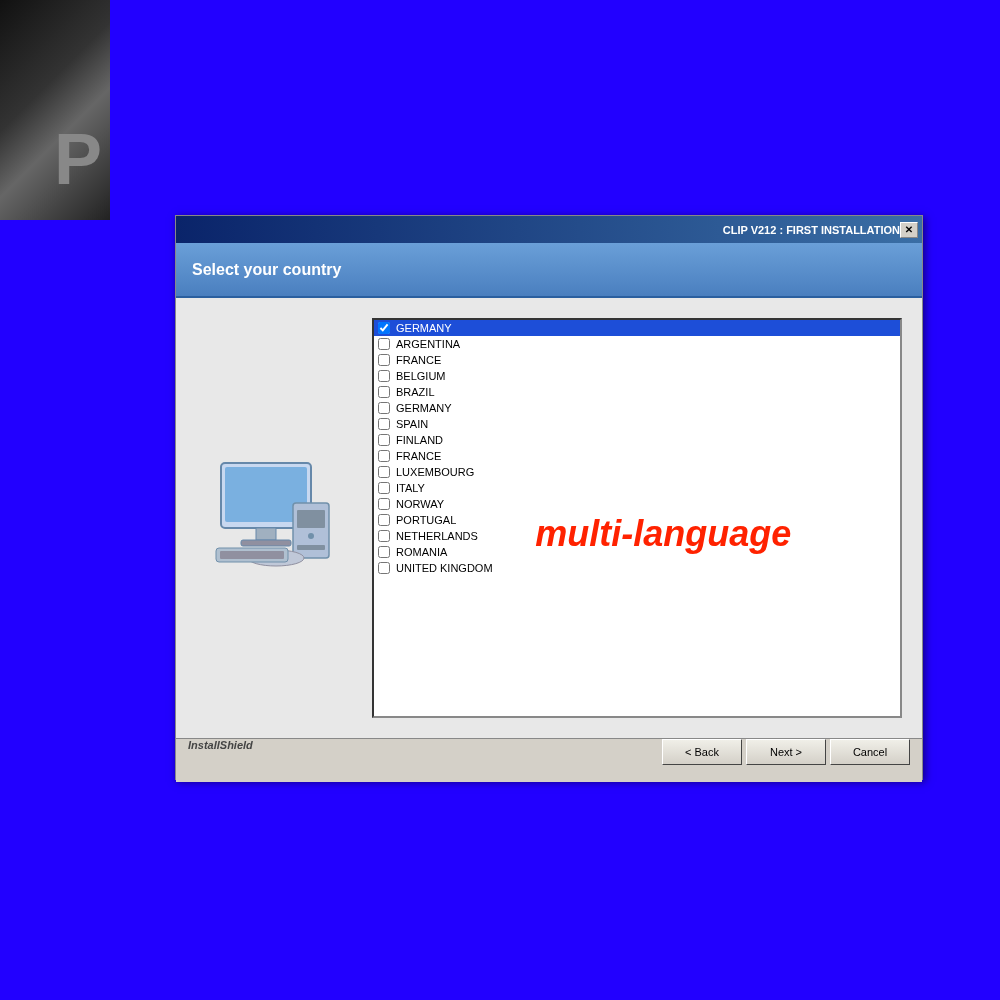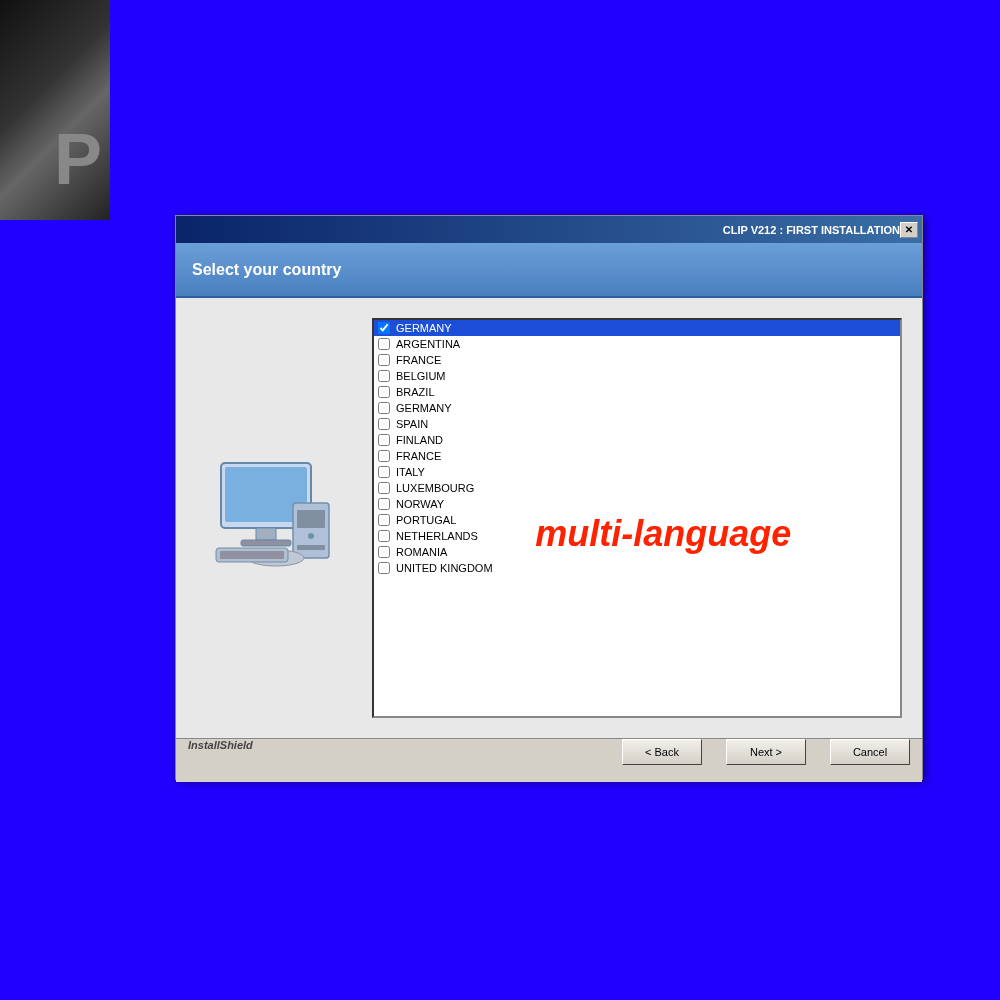--- a/index.html
+++ b/index.html
@@ -203,21 +203,21 @@
     .installshield-logo span {
       font-weight: bold;
     }
 
     .footer-spacer {
       flex: 1;
     }
 
     .footer-buttons {
       display: flex;
-      gap: 24px;
+      gap: 4px;
     }
 
     .btn {
       height: 26px;
       min-width: 80px;
       background: linear-gradient(to bottom, #f0efe8, #d4d0c8);
       border: 1px solid #888;
       border-top-color: #fff;
       border-left-color: #fff;
       border-bottom-color: #444;
@@ -315,25 +315,25 @@
             <li class="country-item">
               <input type="checkbox" style="">
               <span>FINLAND</span>
             </li>
             <li class="country-item">
               <input type="checkbox" style="">
               <span>FRANCE</span>
             </li>
             <li class="country-item">
               <input type="checkbox" style="">
+              <span>LUXEMBOURG</span>
+            </li>
+            <li class="country-item">
+              <input type="checkbox" style="">
               <span>ITALY</span>
-            </li>
-            <li class="country-item">
-              <input type="checkbox" style="">
-              <span>LUXEMBOURG</span>
             </li>
             <li class="country-item">
               <input type="checkbox" style="">
               <span>NORWAY</span>
             </li>
             <li class="country-item">
               <input type="checkbox" style="">
               <span>PORTUGAL</span>
             </li>
             <li class="country-item">

